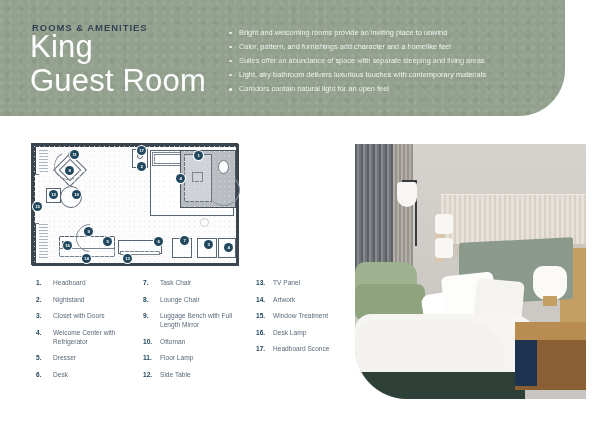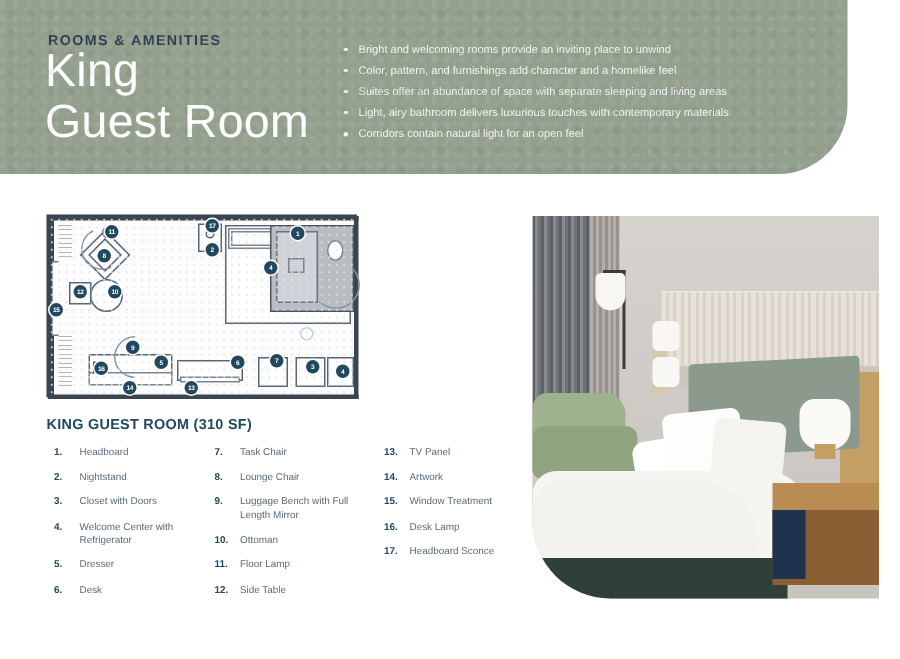--- a/index.html
+++ b/index.html
@@ -304,21 +304,20 @@
     <div class="ph ph-pillow2"></div>
     <div class="ph ph-bed"></div>
     <div class="ph ph-duvet"></div>
     <div class="ph ph-bedbase"></div>
     <div class="ph ph-nightstand"></div>
     <div class="ph ph-nightstand2"></div>
     <div class="ph ph-nightstand3"></div>
   </div>
 
   <div class="legend">
-    <div class="legend-title">KING GUEST ROOM (310 SF)</div>
     <div class="legend-cols">
 
       <div class="legend-col c1">
         <div class="li">
           <span class="num">1.</span>
           <span class="txt">Headboard</span>
         </div>
         <div class="li">
           <span class="num">2.</span>
           <span class="txt">Nightstand</span>

